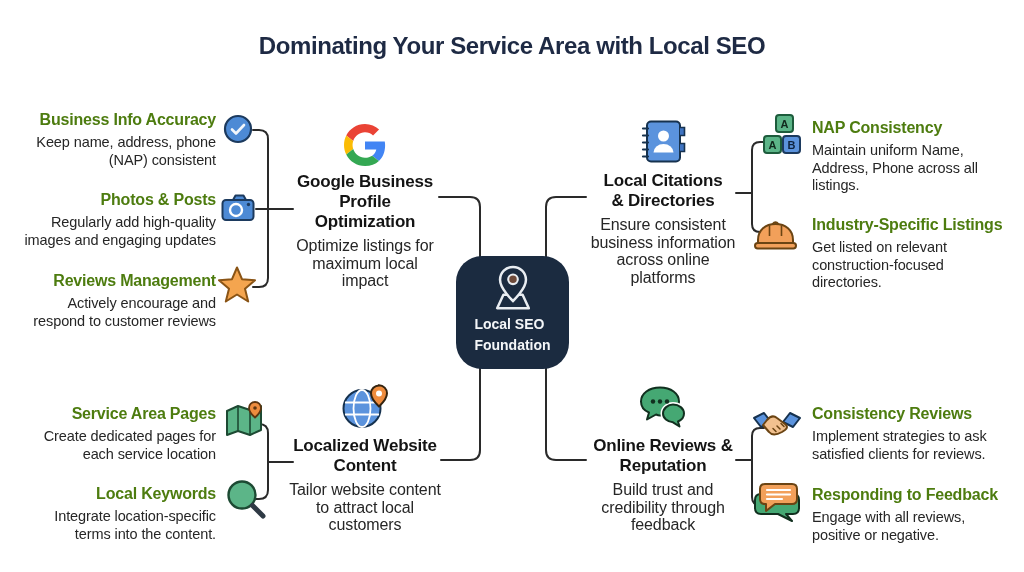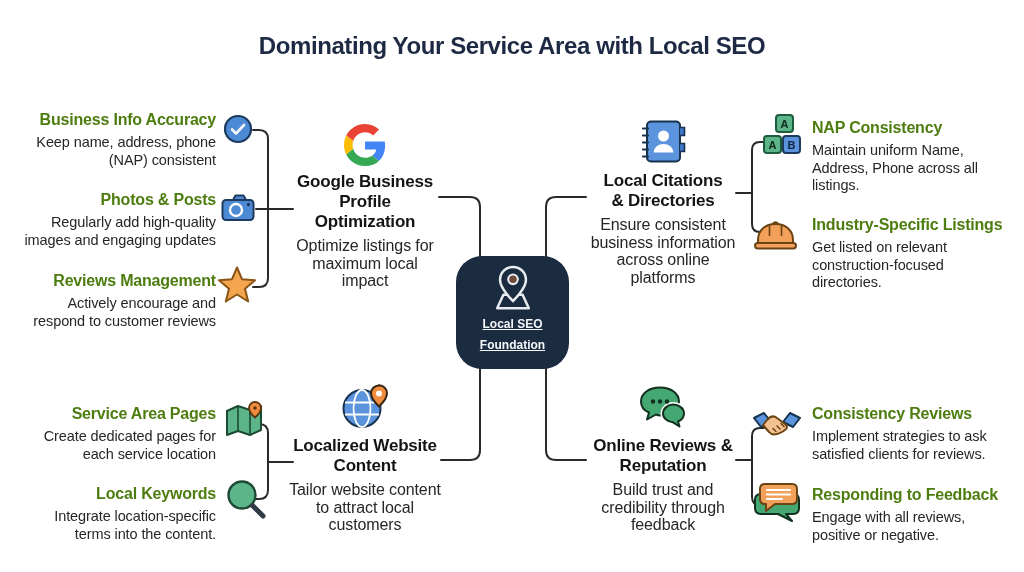--- a/index.html
+++ b/index.html
@@ -25,21 +25,21 @@
   .section{position:absolute;text-align:center;display:flex;flex-direction:column;align-items:center;}
   .section-title{font-size:17px;font-weight:700;letter-spacing:-0.2px;color:#141414;line-height:20px;white-space:pre-line;margin-top:6px;}
   .section-desc{font-size:16px;line-height:17.5px;color:#262626;margin-top:5px;letter-spacing:-0.1px;white-space:pre-line;}
   
   #center-node{
     position:absolute;left:456px;top:256px;width:113px;height:113px;border-radius:26px;
     background:#1b2b40;display:flex;flex-direction:column;align-items:center;justify-content:flex-start;
     padding-top:8px;box-sizing:border-box;
   }
   #center-node .label{
-    color:#f4f6f8;font-size:12px;font-weight:700;line-height:20.5px;text-align:center;white-space:pre-line;margin-top:2px;text-decoration:underline;
+    color:#f4f6f8;font-size:14px;font-weight:700;line-height:20.5px;text-align:left;white-space:pre-line;margin-top:2px;
   }
   .icon{display:block;}
 </style>
 </head>
 <body>
 
 <div id="canvas">
 
   <div id="main-title">Dominating Your Service Area with Local SEO</div>
 

